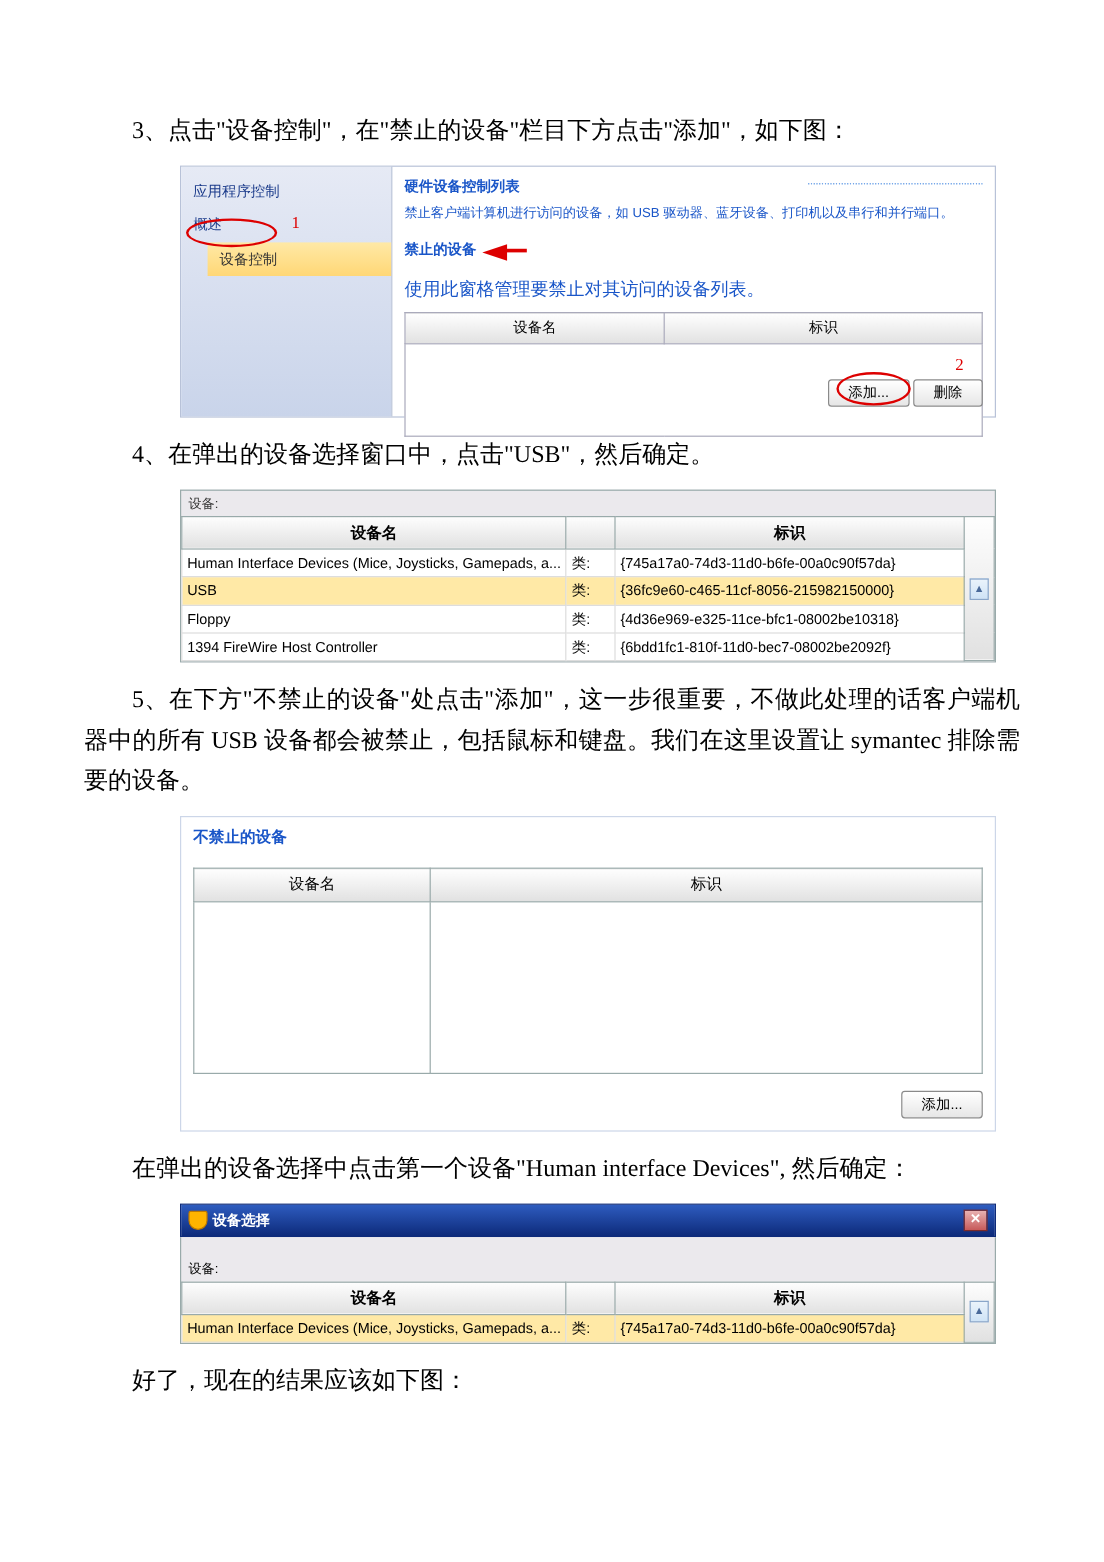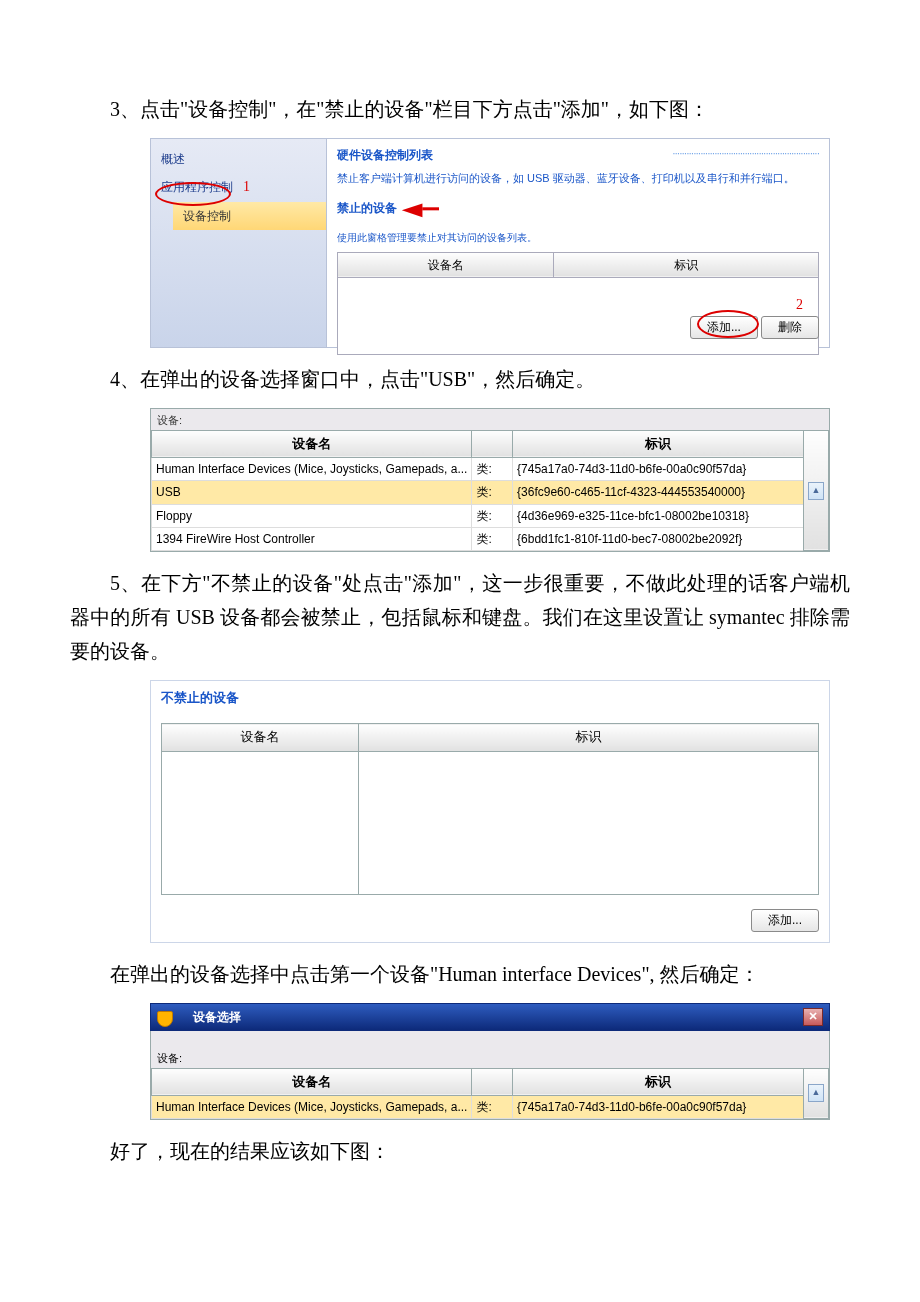--- a/index.html
+++ b/index.html
@@ -105,21 +105,21 @@
   .ss1-arrow {
     color: #d00;
     font-size: 18px;
     vertical-align: middle;
     margin-left: 8px;
     display: inline-block;
     transform: scaleX(1.5);
   }
   .ss1-hint {
     color: #1a56c8;
-    font-size: 10px;
+    font-size: 15px;
     margin: 4px 0 6px;
   }
   .ss1-table {
     width: 100%;
     border-collapse: collapse;
     border: 1px solid #aab;
     background: #fff;
   }
   .ss1-table th {
     background: linear-gradient(to bottom, #fefefe, #e1e1e1);
@@ -256,21 +256,21 @@
   .ss4-titlebar {
     background: linear-gradient(to bottom, #2e5cbf, #0d2a7a);
     color: #fff;
     padding: 3px 6px;
     font-weight: bold;
     display: flex;
     align-items: center;
     justify-content: space-between;
     border: 1px solid #0d2a7a;
   }
-  .ss4-titlebar-left { display: flex; align-items: flex-end; gap: 20px; }
+  .ss4-titlebar-left { display: flex; align-items: center; gap: 4px; }
   .shield-icon {
     width: 14px; height: 14px;
     background: #ffb400;
     border: 1px solid #bf7a00;
     border-radius: 2px 2px 50% 50%;
     display: inline-block;
   }
   .ss4-close {
     width: 18px; height: 16px;
     background: linear-gradient(to bottom, #e8b2b2, #c75a5a);
@@ -310,22 +310,22 @@
   }
   .ss4-table tr.highlight td { background: #ffe9a6; }
 </style>
 </head>
 <body>
 
 <p class="body-text">3、点击"设备控制"，在"禁止的设备"栏目下方点击"添加"，如下图：</p>
 
 <div class="screenshot ss1">
   <div class="ss1-side">
+    <div class="ss1-side-item">应用程序控制</div>
     <div class="ss1-side-item">概述</div>
-    <div class="ss1-side-item">应用程序控制</div>
     <div class="ss1-side-item selected">设备控制</div>
     <div class="ss1-side-circle"></div>
     <div class="ss1-side-num1">1</div>
   </div>
   <div class="ss1-main">
     <div class="ss1-title-row">
       <span class="ss1-title">硬件设备控制列表</span>
       <span class="ss1-dots">·······························································</span>
     </div>
     <div class="ss1-desc">禁止客户端计算机进行访问的设备，如 USB 驱动器、蓝牙设备、打印机以及串行和并行端口。</div>
@@ -370,21 +370,21 @@
           </th>
     </tr>
     <tr>
       <td>Human Interface Devices (Mice, Joysticks, Gamepads, a...</td>
           <td>类:</td>
           <td>{745a17a0-74d3-11d0-b6fe-00a0c90f57da}</td>
     </tr>
     <tr class="highlight">
       <td>USB</td>
           <td>类:</td>
-          <td>{36fc9e60-c465-11cf-4323-444553540000}</td>
+          <td>{36fc9e60-c465-11cf-8056-215982150000}</td>
     </tr>
     <tr>
       <td>Floppy</td>
           <td>类:</td>
           <td>{4d36e969-e325-11ce-bfc1-08002be10318}</td>
     </tr>
     <tr>
       <td>1394 FireWire Host Controller</td>
           <td>类:</td>
           <td>{6bdd1fc1-810f-11d0-bec7-08002be2092f}</td>

